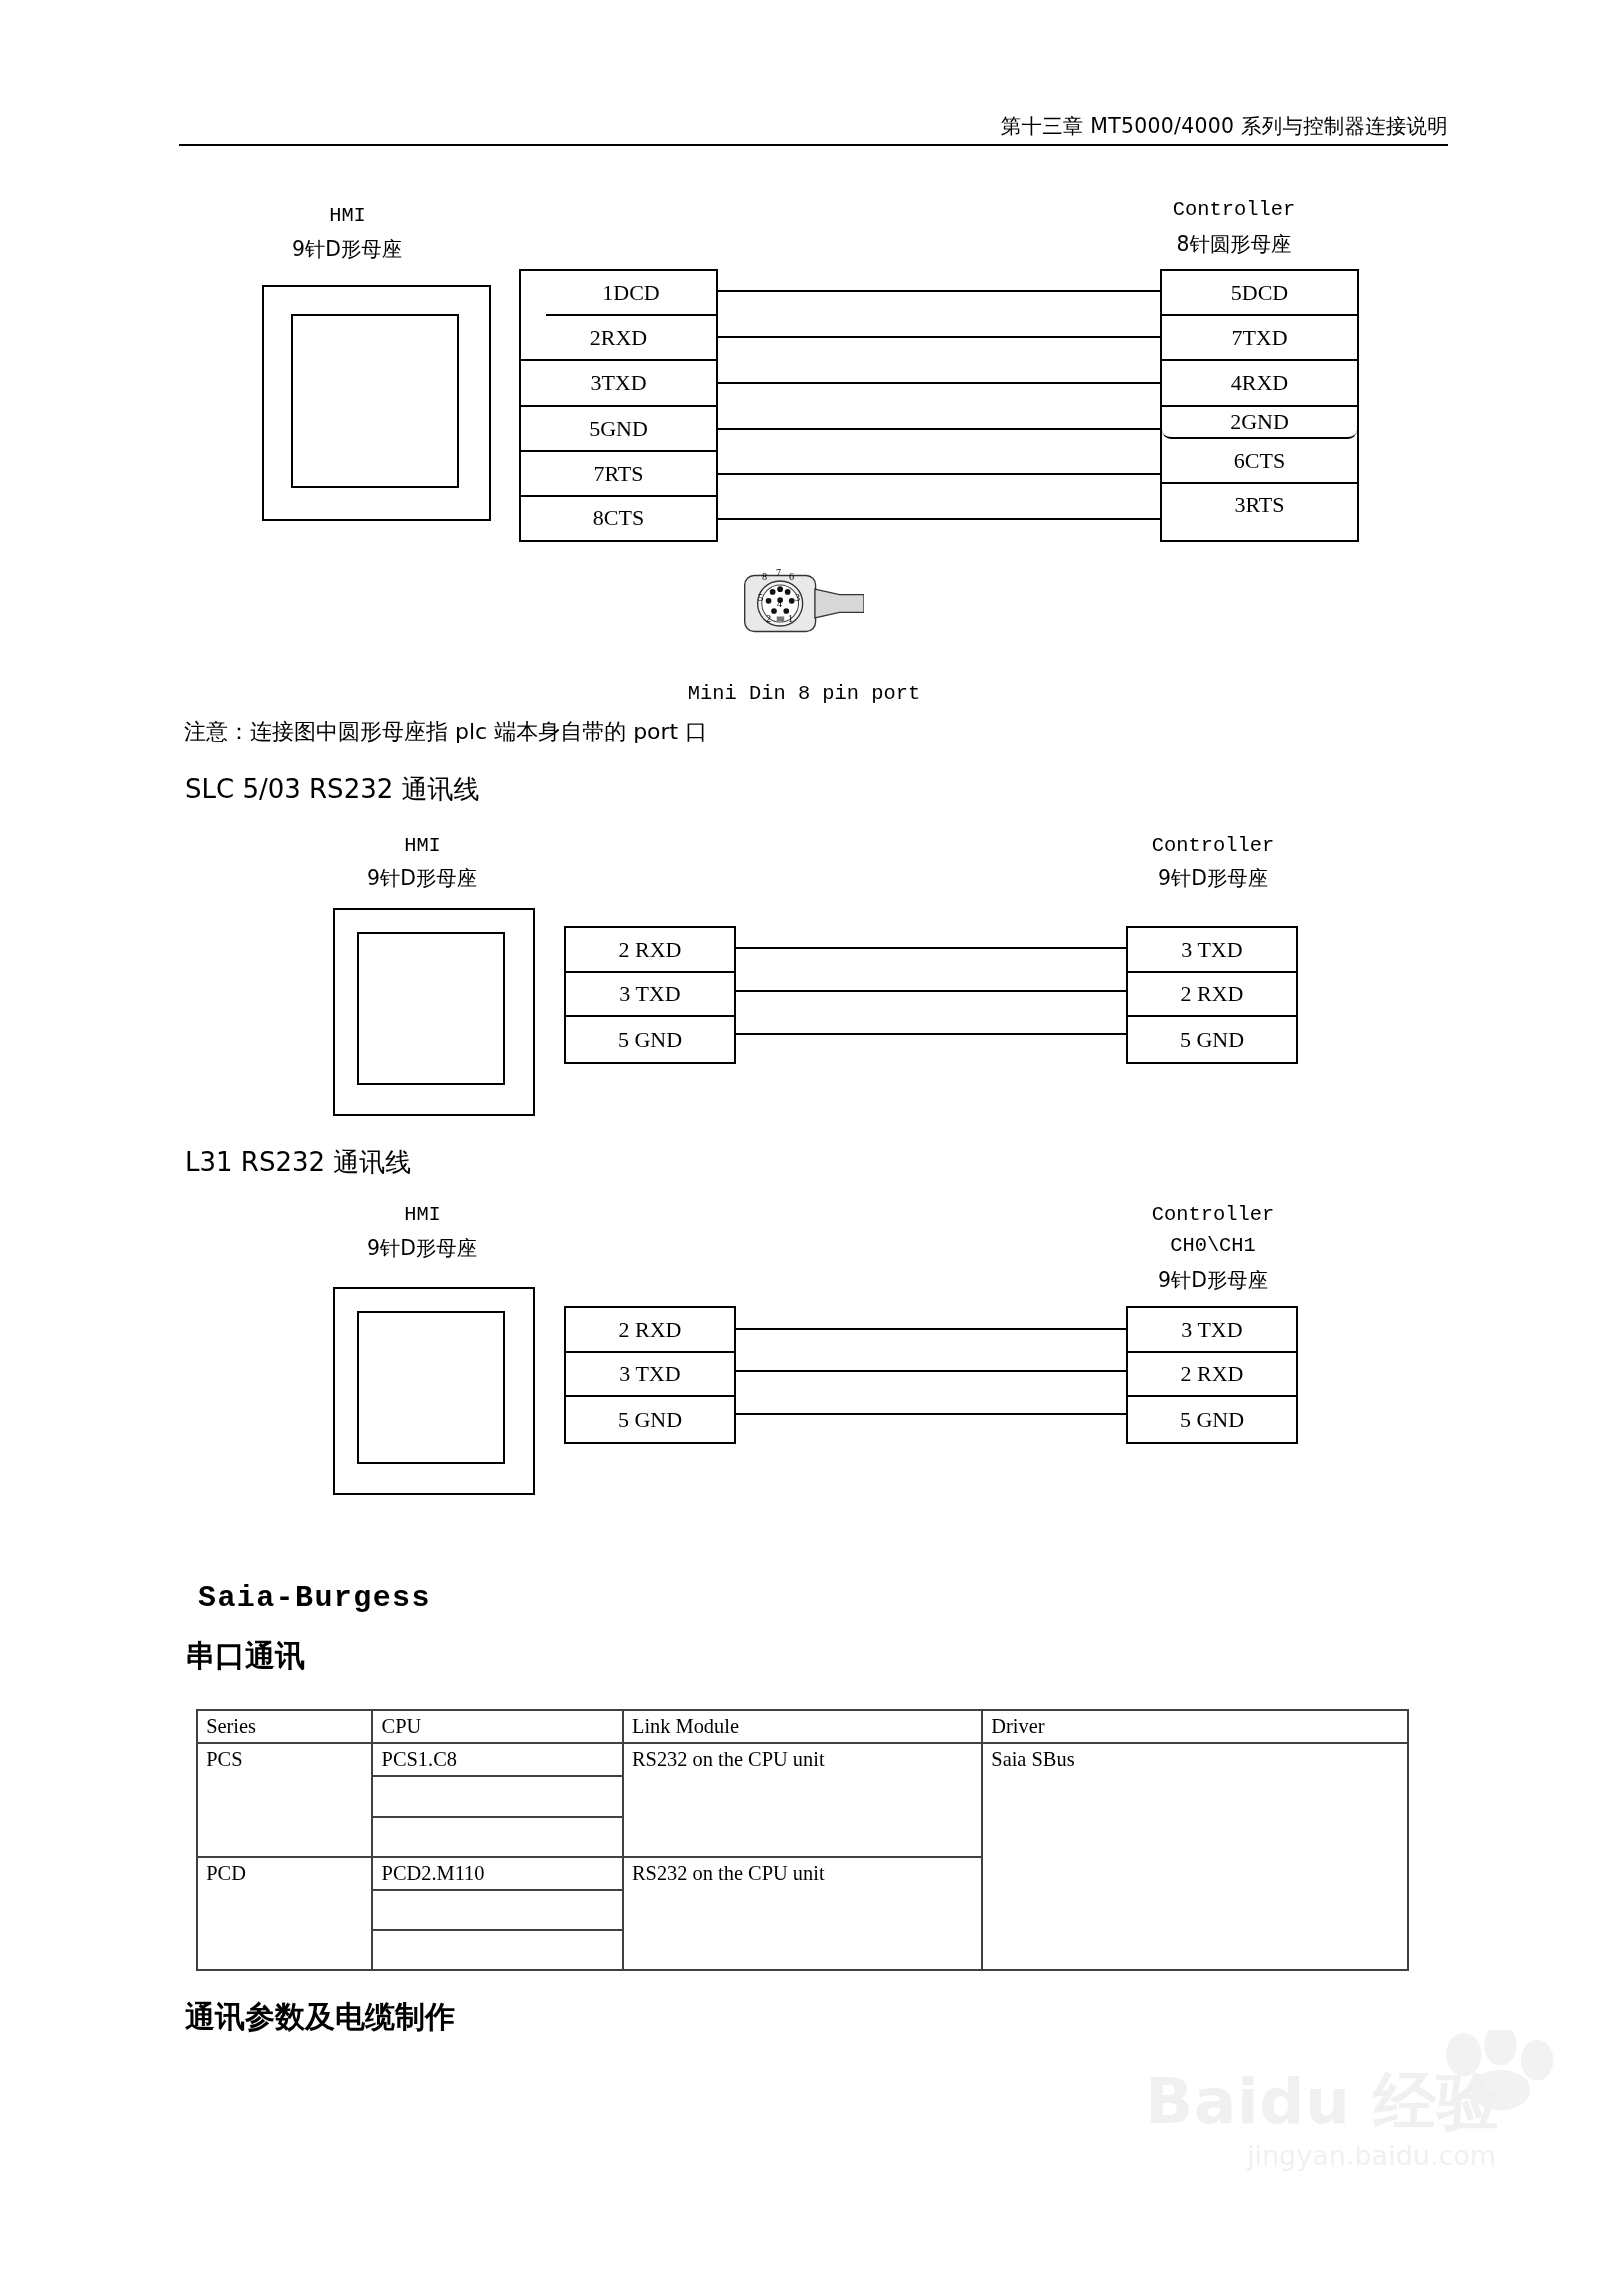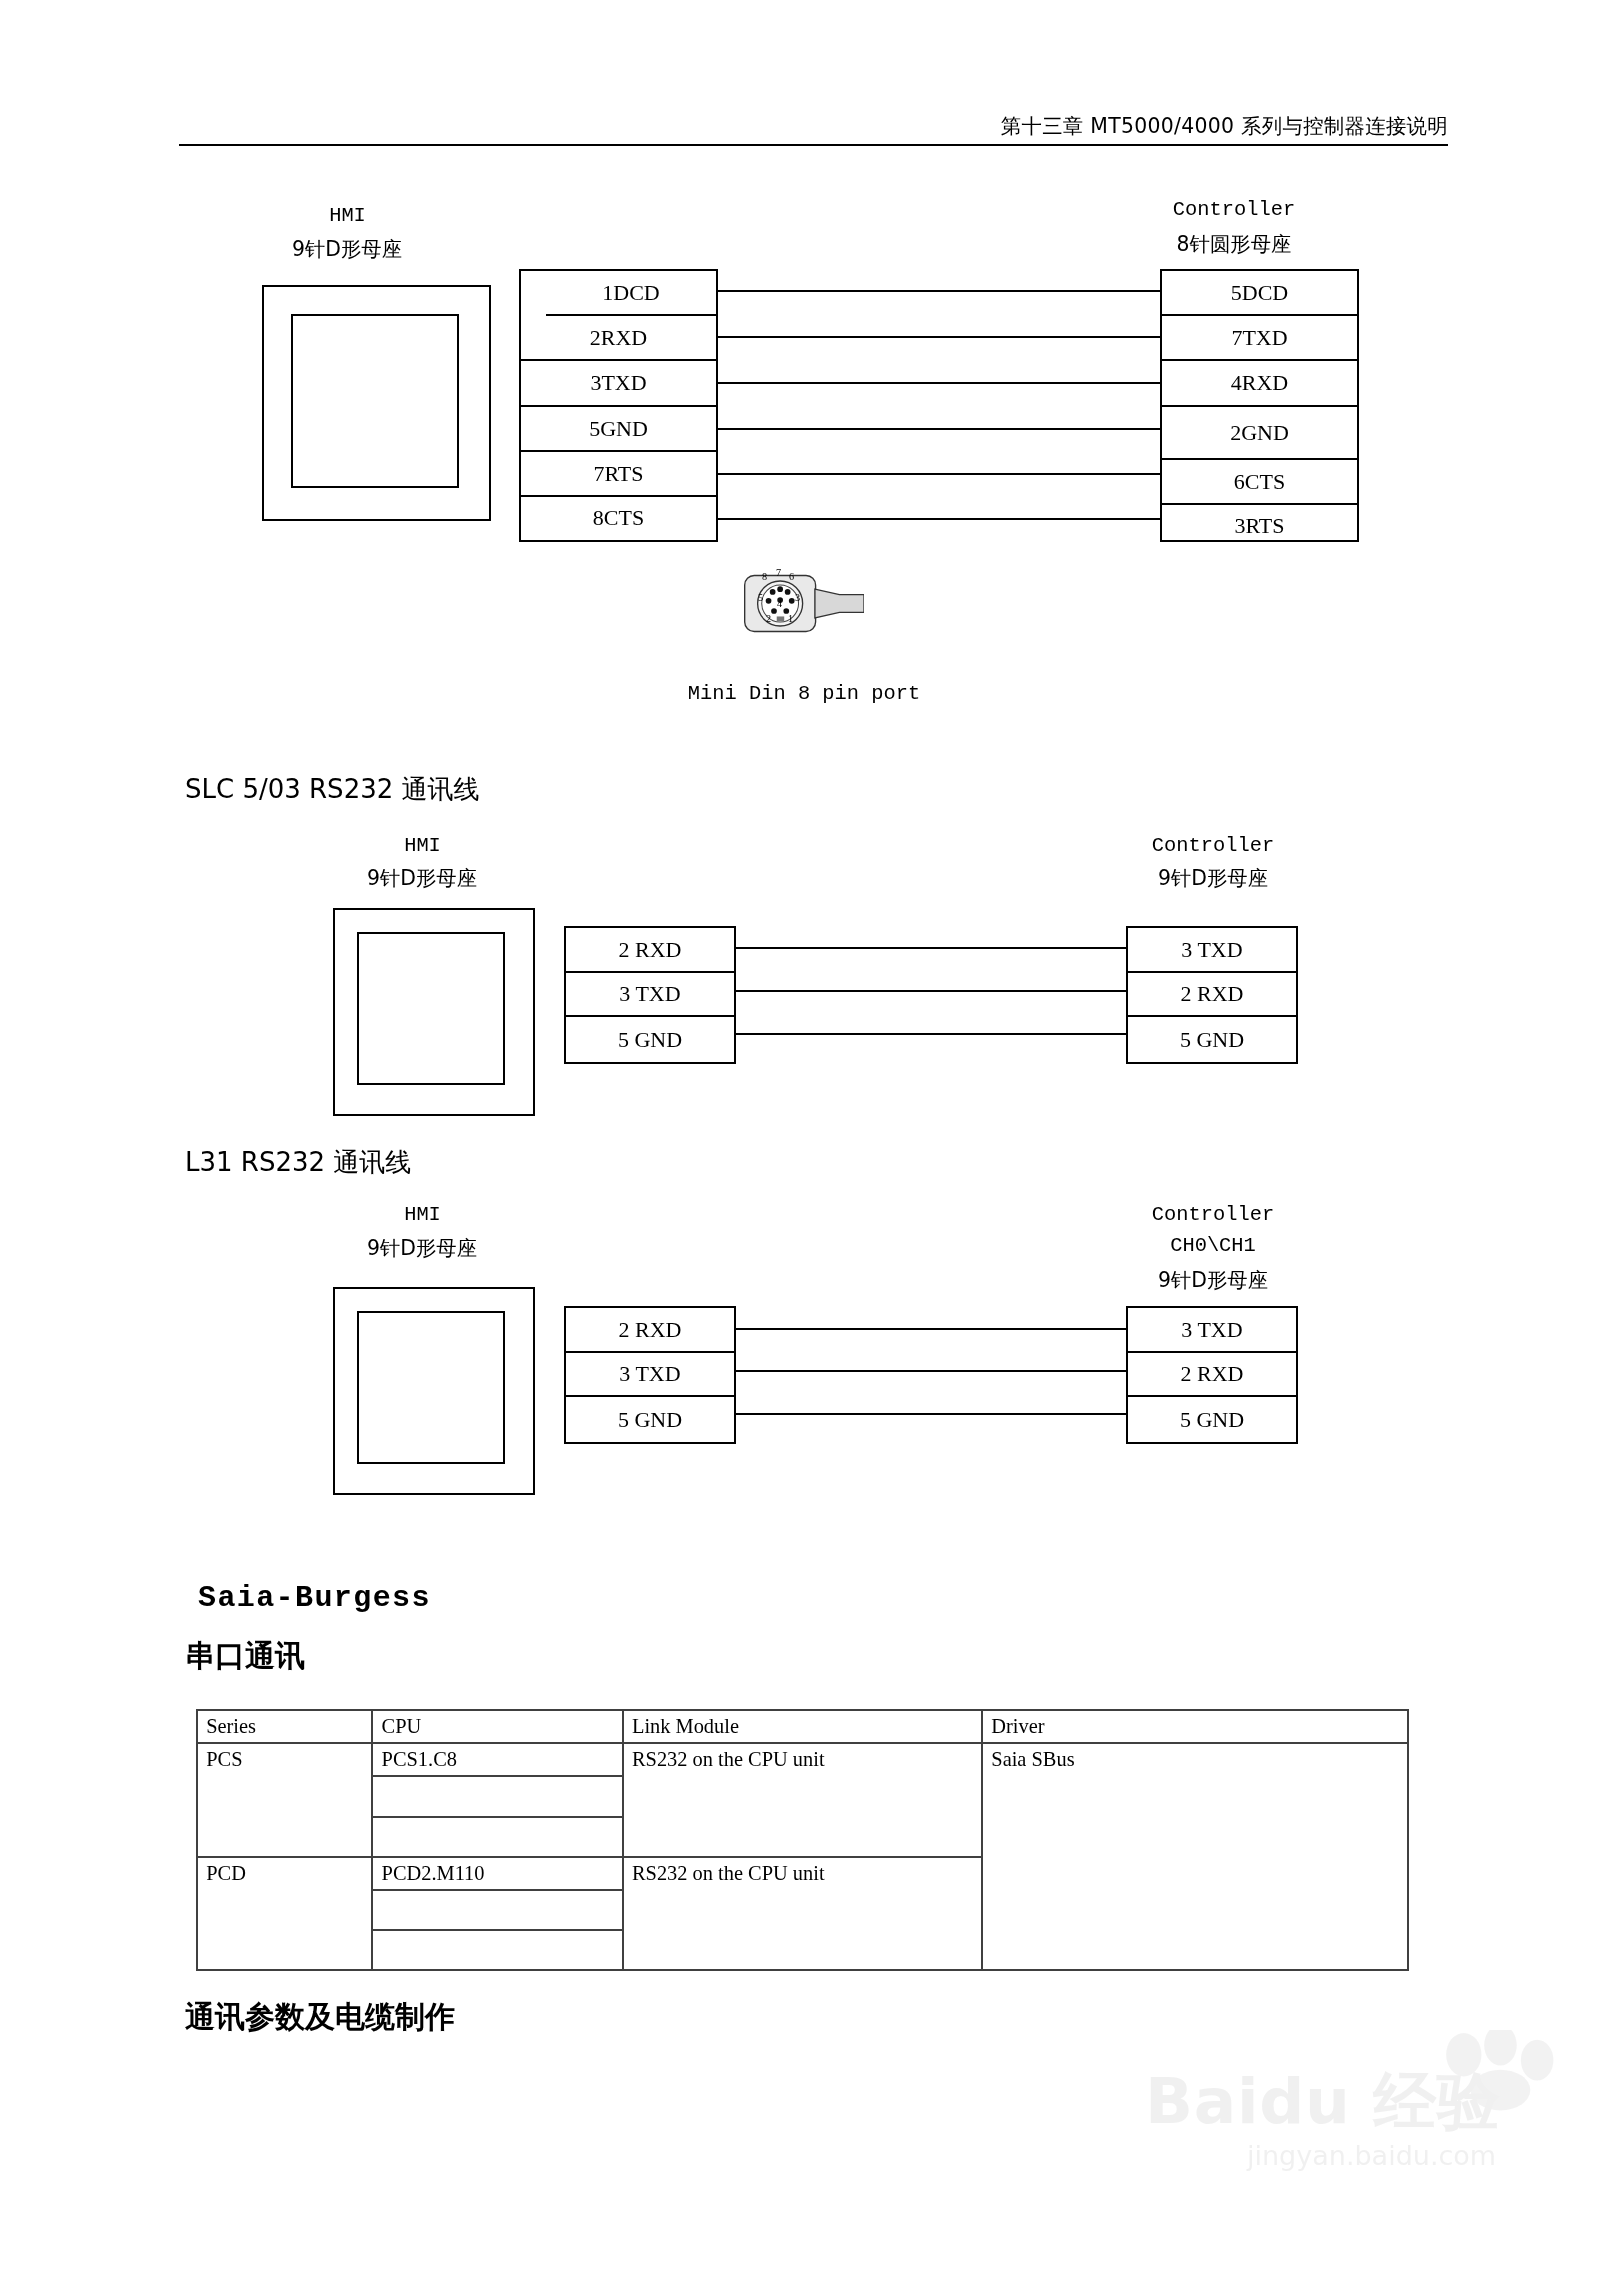--- a/index.html
+++ b/index.html
@@ -158,21 +158,21 @@
     <div class="pinrow" style="height:46px;">3TXD</div>
     <div class="pinrow" style="height:45px;">5GND</div>
     <div class="pinrow" style="height:45px;">7RTS</div>
     <div class="pinrow" style="height:42px;">8CTS</div>
   </div>
 
   <div class="pinlist" style="left:1160px; top:269px; width:199px; height:273px;">
     <div class="pinrow" style="height:45px;">5DCD</div>
     <div class="pinrow" style="height:45px;">7TXD</div>
     <div class="pinrow" style="height:46px;">4RXD</div>
-    <div class="pinrow" style="height:53px;">2GND</div>
+    <div class="pinrow" style="height:32px;border-radius:9px;">2GND</div>
     <div class="pinrow" style="height:45px;">6CTS</div>
     <div class="pinrow" style="height:42px;">3RTS</div>
   </div>
 
   <div class="wire" style="left:718px; top:290px; width:442px;"></div>
   <div class="wire" style="left:718px; top:336px; width:442px;"></div>
   <div class="wire" style="left:718px; top:382px; width:442px;"></div>
   <div class="wire" style="left:718px; top:428px; width:442px;"></div>
   <div class="wire" style="left:718px; top:473px; width:442px;"></div>
   <div class="wire" style="left:718px; top:518px; width:442px;"></div>
@@ -204,20 +204,21 @@
   <div class="t sz26" style="left:776px; top:567px; font-size:10.2px;">7</div>
   <div class="t sz26" style="left:789px; top:571px; font-size:10.2px;">6</div>
   <div class="t sz26" style="left:758px; top:592px; font-size:10.2px;">5</div>
   <div class="t sz26" style="left:777px; top:598px; font-size:10.2px;">4</div>
   <div class="t sz26" style="left:795px; top:592px; font-size:10.2px;">3</div>
   <div class="t sz26" style="left:766px; top:613px; font-size:10.2px;">2</div>
   <div class="t sz26" style="left:788px; top:613px; font-size:10.2px;">1</div>
 
   <div class="t center sz30" style="left:647px; top:682px; width:314px;">Mini Din 8 pin port</div>
 
+  <div class="t sz32 cn" style="left:184px; top:717px;">注意：连接图中圆形母座指 plc 端本身自带的 port 口</div>
 
   <div class="t sz38 cn" style="left:185px; top:772px;">SLC  5/03  RS232 通讯线</div>
 
   <div class="t center sz30" style="left:334px; top:834px; width:177px;">HMI</div>
   <div class="t center sz30 cn" style="left:320px; top:864px; width:204px;">9针D形母座</div>
 
   <div class="t center sz30" style="left:1104px; top:834px; width:218px;">Controller</div>
   <div class="t center sz30 cn" style="left:1104px; top:864px; width:218px;">9针D形母座</div>
 
   <div class="hmi-outer" style="left:333px; top:908px; width:198px; height:204px;">

